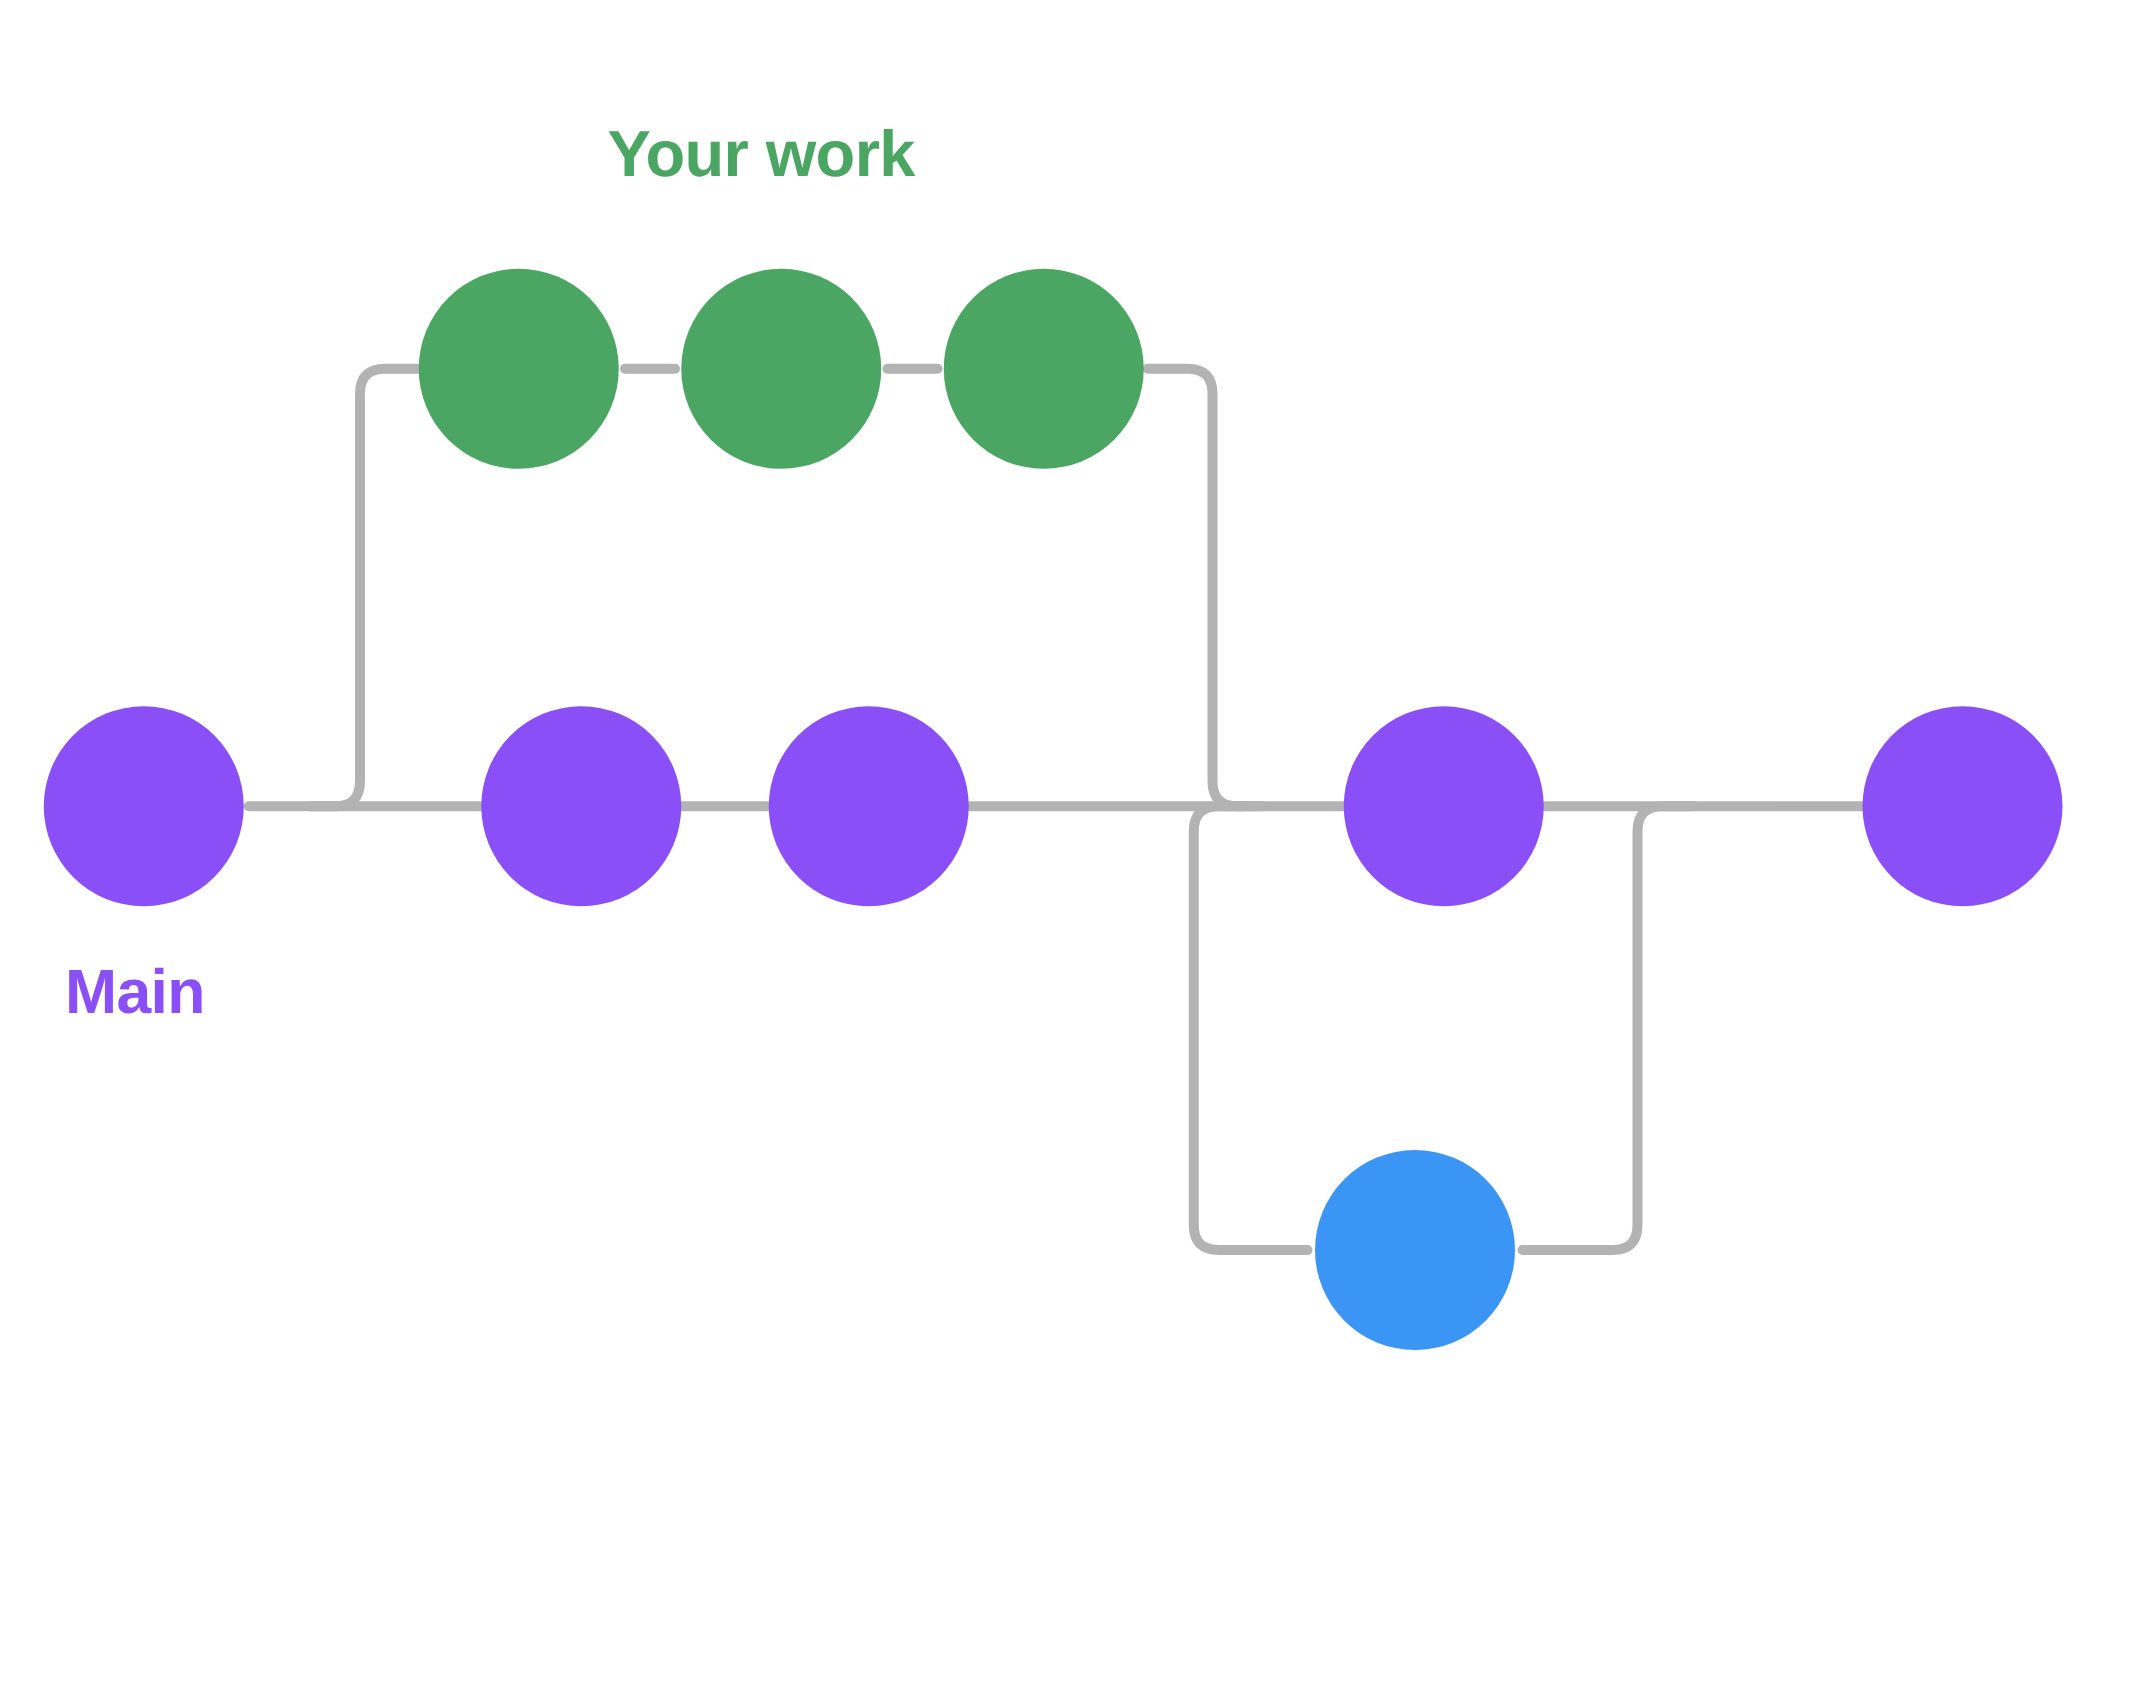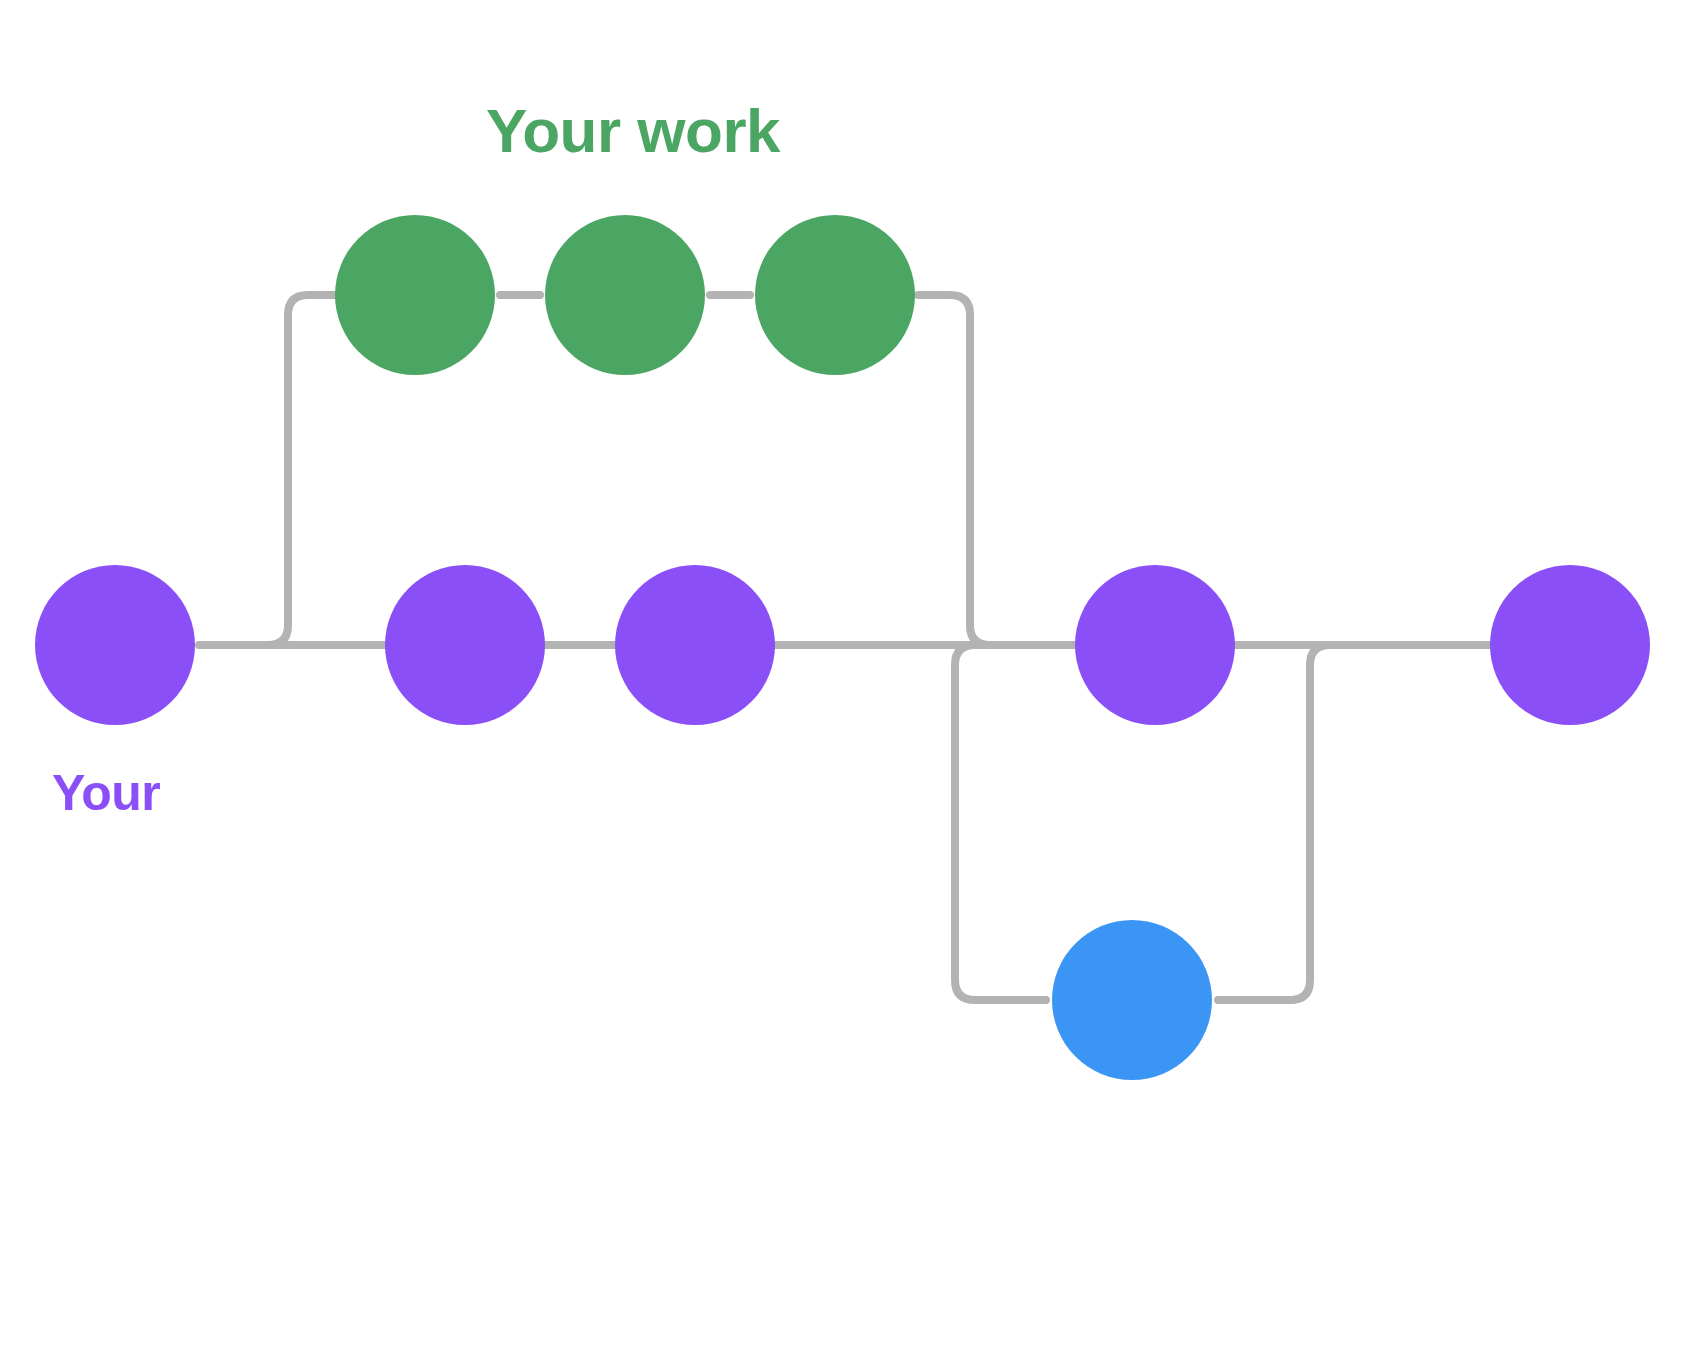--- a/index.html
+++ b/index.html
@@ -32,21 +32,21 @@
   .label {
     position: absolute;
     font-weight: bold;
     white-space: pre;
     letter-spacing: -0.5px;
     line-height: 1.18;
   }
   #label-your-work {
     left: 486px;
     top: 94px;
-    font-size: 62px;
+    font-size: 52px;
     text-align: center;
   }
   #label-main {
     left: 52px;
     top: 764px;
     font-size: 50px;
   }
   #label-another {
     left: 880px;
     top: 1044px;
@@ -93,16 +93,16 @@
       <circle cx="835" cy="295" r="80" fill="#4ca663"></circle>
     </g>
 
     <g>
       <circle cx="1132" cy="1000" r="80" fill="#3b95f5"></circle>
     </g>
   </svg>
 
   <div class="label" id="label-your-work" style="color:#4ca663;">Your work</div>
 
-  <div class="label" id="label-main" style="color:#8b4ff7;">Your</div>
+  <div class="label" id="label-main" style="color:#8b4ff7;">Main</div>
 
 
 </div>
 
 </body></html>

